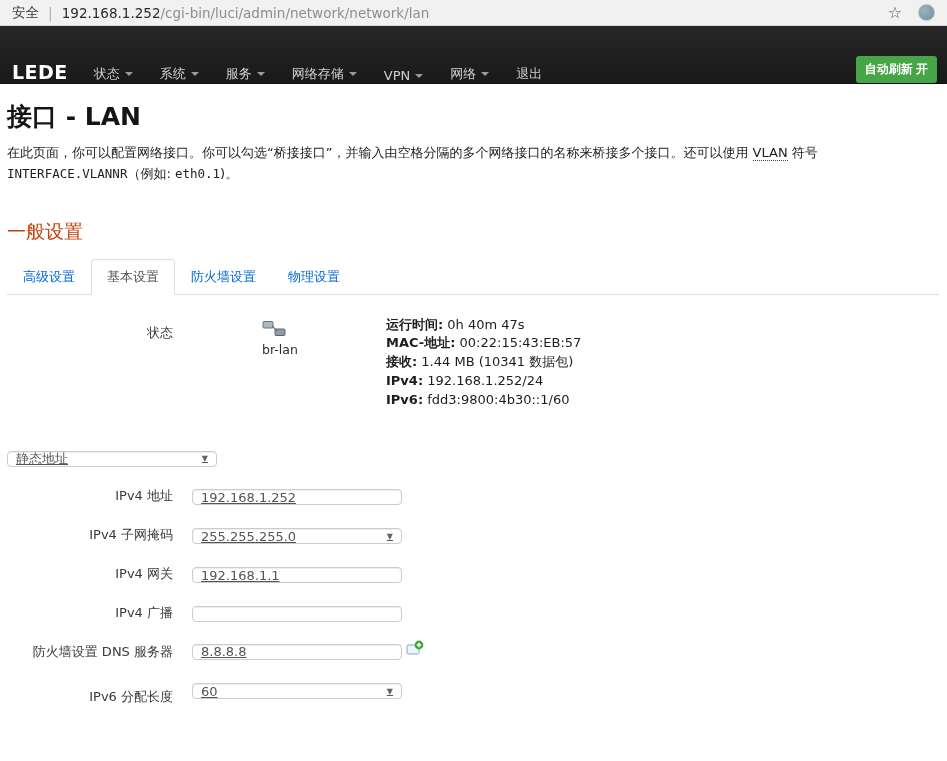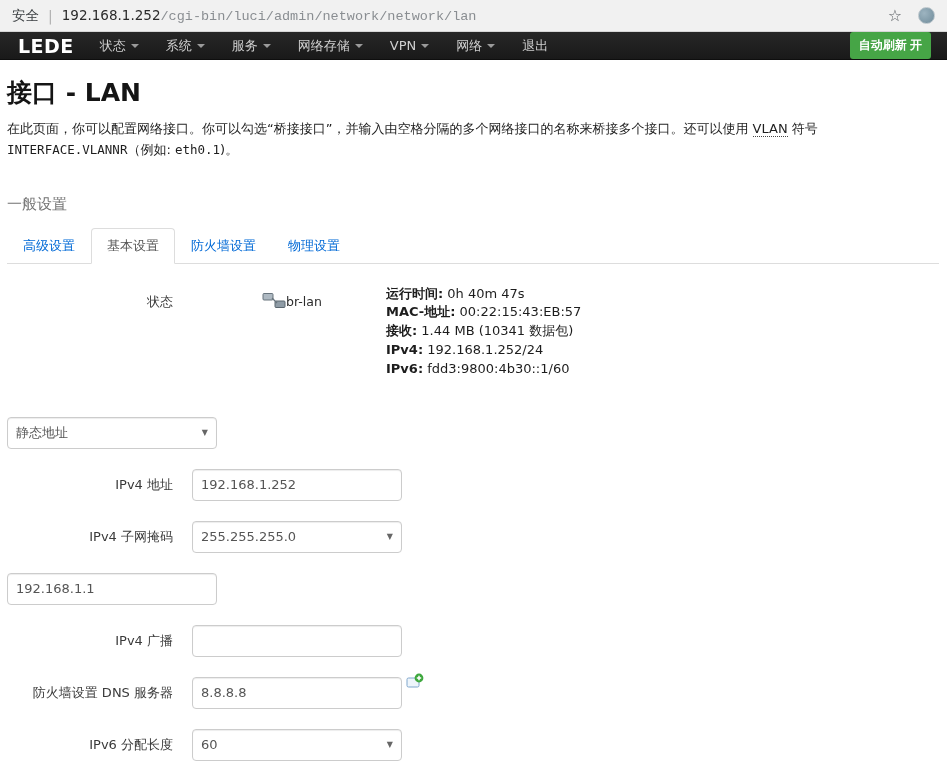--- a/index.html
+++ b/index.html
@@ -5,38 +5,38 @@
   * { box-sizing: border-box; }
   html,body { margin:0; padding:0; background:#fff; }
   body {
     width:947px; height:761px; overflow:hidden;
     font-family:"DejaVu Sans","Liberation Sans",sans-serif;
     color:#222;
   }
 
   
   .browser-bar {
-    height:32px; background:#f1f1f1; border-bottom:1px solid #d6d6d6;
+    height:26px; background:#f1f1f1; border-bottom:1px solid #d6d6d6;
     display:flex; align-items:center; padding:0 12px; font-size:13.5px;
   }
   .secure-label { color:#3c4043; }
   .addr-sep { color:#b0b0b0; margin:0 9px; font-size:14px; }
   .url-host { color:#2b2b2b; }
-  .url-path { color:#8a8e92;font-family:Liberation Mono, monospace; }
+  .url-path { color:#8a8e92; }
   .bookmark-star { margin-left:auto; color:#5f6368; font-size:16px; cursor:pointer; }
   .profile-circle {
     width:17px; height:17px; border-radius:50%; margin-left:16px; cursor:pointer;
     background:radial-gradient(circle at 35% 35%, #9db4c0, #6f8b9a);
     border:1px solid #b9c4ca;
   }
 
   
   .navbar {
-    height:28px; background:linear-gradient(180deg,#272727,#191919);
-    display:flex; align-items:center; padding:0 16px;
+    height:58px; background:linear-gradient(180deg,#272727,#191919);
+    display:flex; align-items:flex-end; padding:0 10px;
     border-bottom:1px solid #0e0e0e;
   }
   .brand { color:#fff; font-size:19px; font-weight:bold; margin:0 26px 0 2px; letter-spacing:.5px; cursor:pointer; }
   .nav-item {
     color:#cfcfcf; font-size:13px; margin-right:27px; cursor:pointer;
     display:flex; align-items:center; white-space:nowrap;
   }
   .nav-caret {
     width:0; height:0; margin-left:5px;
     border-left:4px solid transparent; border-right:4px solid transparent;
@@ -47,53 +47,54 @@
     padding:5px 9px; border-radius:3px; border:none; cursor:pointer; white-space:nowrap;
   }
 
   
   .content { padding:6px 8px 0 7px; }
   h1.page-title { font-size:25px; font-weight:bold; color:#151515; margin:10px 0 10px; }
   .desc { font-size:13px; color:#1e1e1e; line-height:1.6; margin:0 0 6px; max-width:942px; }
   .desc abbr { text-decoration:none; border-bottom:1px dotted #444; cursor:help; }
   .desc code { font-family:"DejaVu Sans Mono","Liberation Mono",monospace; font-size:12.5px; }
 
-  .section-legend { font-size:15px; font-weight:normal; color:#737373; margin:34px 0 14px; }
+  .section-legend { font-size:19px; font-weight:normal; color:#c2410c; margin:34px 0 14px; }
 
   
   .tabs { display:flex; border-bottom:1px solid #ddd; }
   .tab {
     font-size:13px; padding:8px 15px; margin-bottom:-1px; cursor:pointer;
     color:#0069d6; border:1px solid transparent; border-radius:4px 4px 0 0;
   }
   .tab.active { color:#555; background:#fff; border-color:#ddd #ddd #fff; cursor:default; }
 
   
   .form { margin-top:21px; }
   .form-row { display:flex; align-items:center; margin-bottom:20px; }
   .form-label {
     width:185px; flex:0 0 185px; text-align:right; padding-right:19px;
     font-size:13px; color:#3a3a3a;
   }
   .form-ctl-area { flex:1; }
 
   .txt, .sel {
-    width:210px; height:32px; border:1px solid #ccc; border-radius:4px;
+    width:210px; height:16px; border:1px solid #ccc; border-radius:4px;
     padding:4px 8px; font-size:13px; color:#555; background:#fff;
     box-shadow:inset 0 1px 1px rgba(0,0,0,.075);
     font-family:"DejaVu Sans","Liberation Sans",sans-serif;
+    text-decoration:underline;
   }
   .sel { display:inline-flex; align-items:center; justify-content:space-between; cursor:pointer; }
   .sel-caret { font-size:8px; color:#666; margin-left:6px; }
 
   
   .form-row.status { align-items:flex-start; margin-bottom:38px; }
   .form-row.status .form-label { padding-top:8px; }
   .status-field { display:flex; align-items:flex-start; }
-  .device-cell { margin-left:70px; width:96px; display:flex; flex-direction:row; align-items:flex-end; padding-top:4px; }
+  .device-cell { margin-left:70px; width:96px; display:flex; flex-direction:column; align-items:flex-start; padding-top:4px; }
   .device-name { font-size:12.5px; color:#2c2c2c; margin-top:5px; }
   .stats-cell { margin-left:28px; font-size:13px; color:#1d1d1d; line-height:1.45; }
   .stats-cell .stat-line b { font-weight:bold; }
 
   
   .dns-wrap { display:flex; align-items:flex-start; }
   .add-icon { margin-left:4px; margin-top:-4px; cursor:pointer; }
 </style>
 </head>
 <body>
@@ -200,20 +201,21 @@
       <div class="form-label">IPv4 子网掩码</div>
       <div class="form-ctl-area">
         <div class="sel">
           <span>255.255.255.0</span>
           <span class="sel-caret">▼</span>
         </div>
       </div>
     </div>
 
     <div class="form-row">
+      <div class="form-label">IPv4 网关</div>
       <div class="form-ctl-area">
         <input class="txt" type="text" value="192.168.1.1" style="">
       </div>
     </div>
 
     <div class="form-row">
       <div class="form-label">IPv4 广播</div>
       <div class="form-ctl-area">
         <input class="txt" type="text" value="" style="">
       </div>

